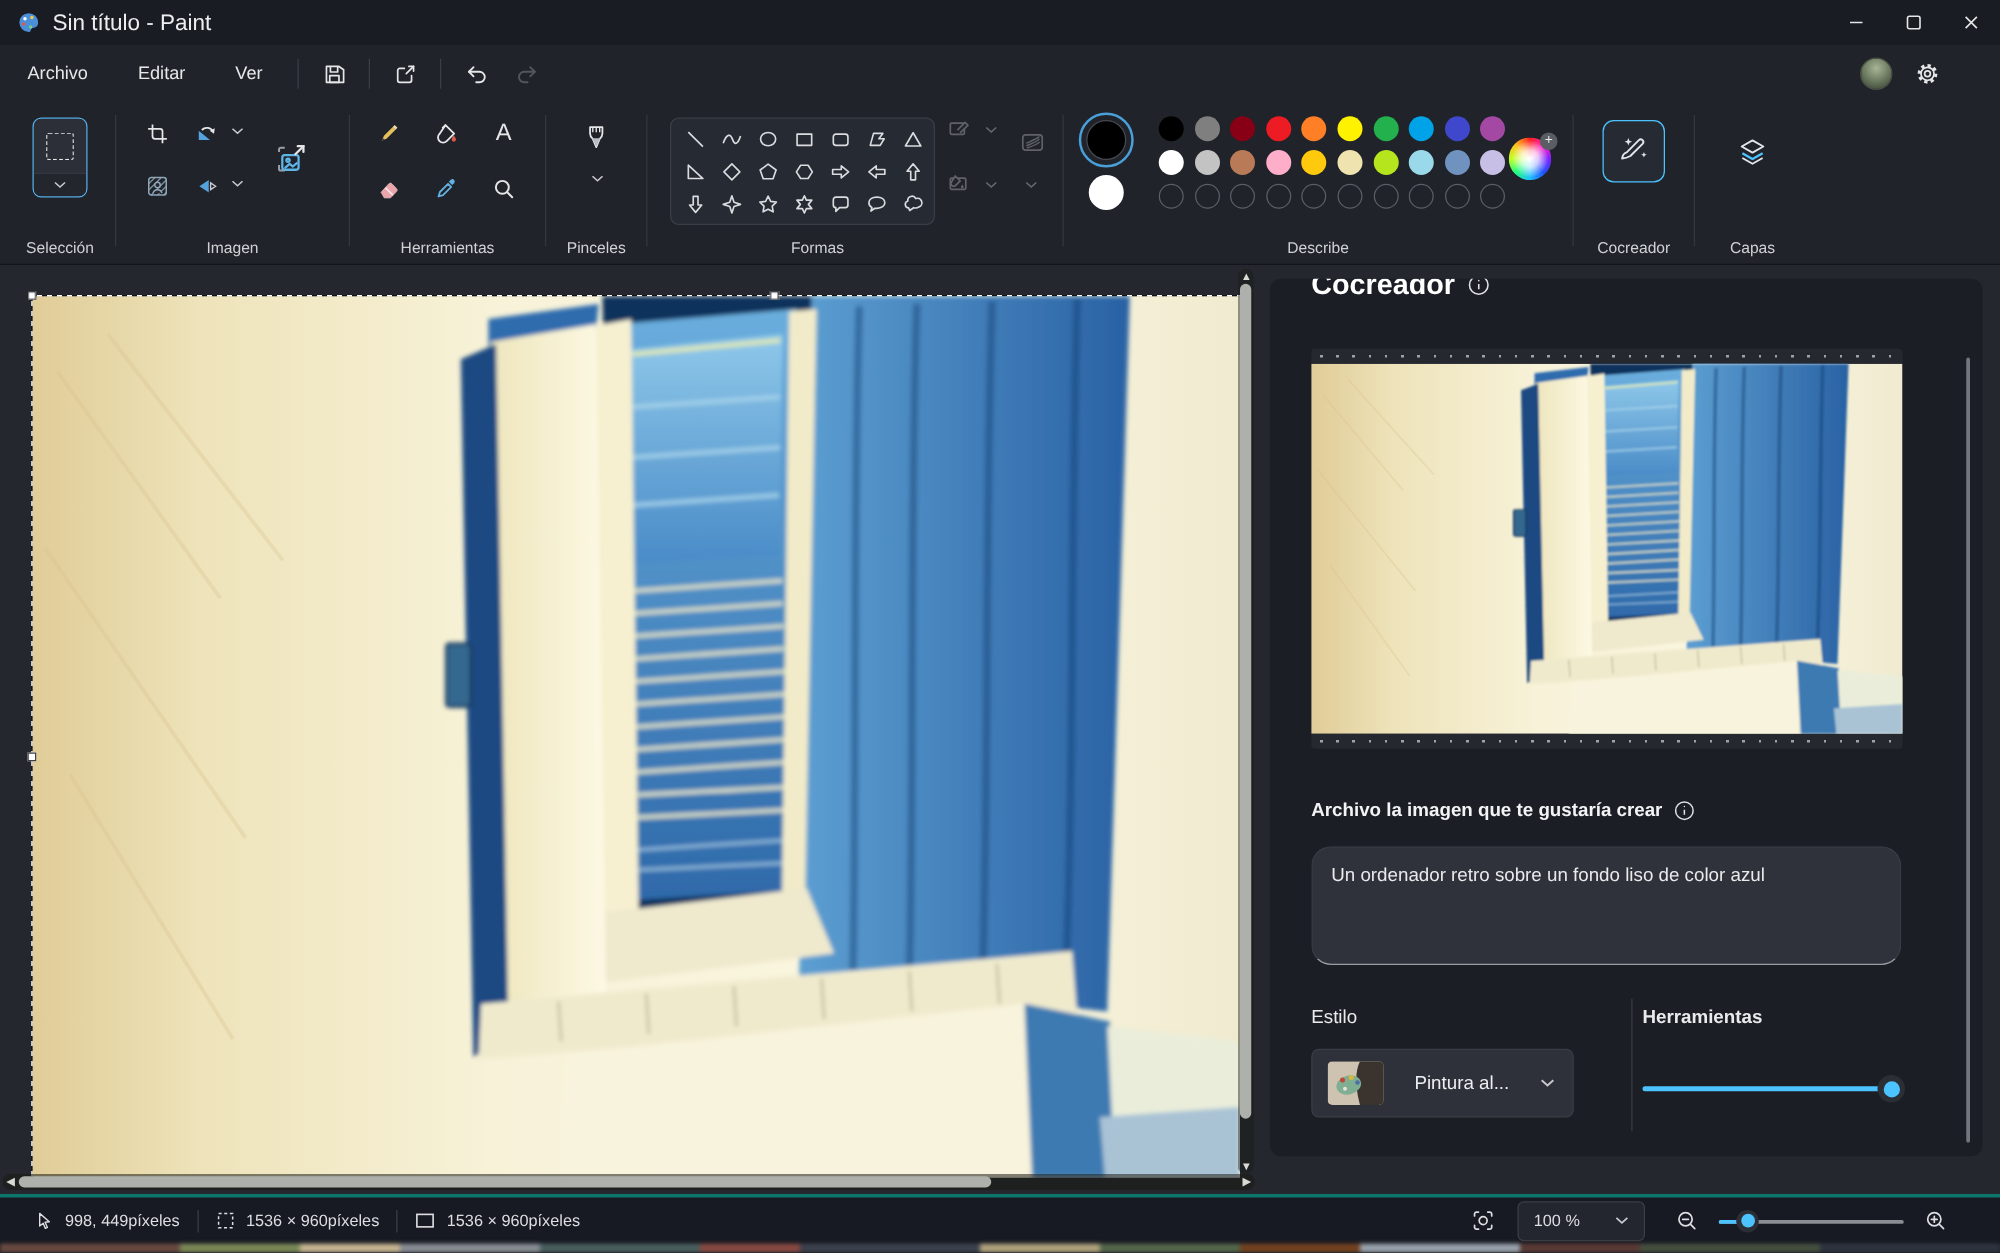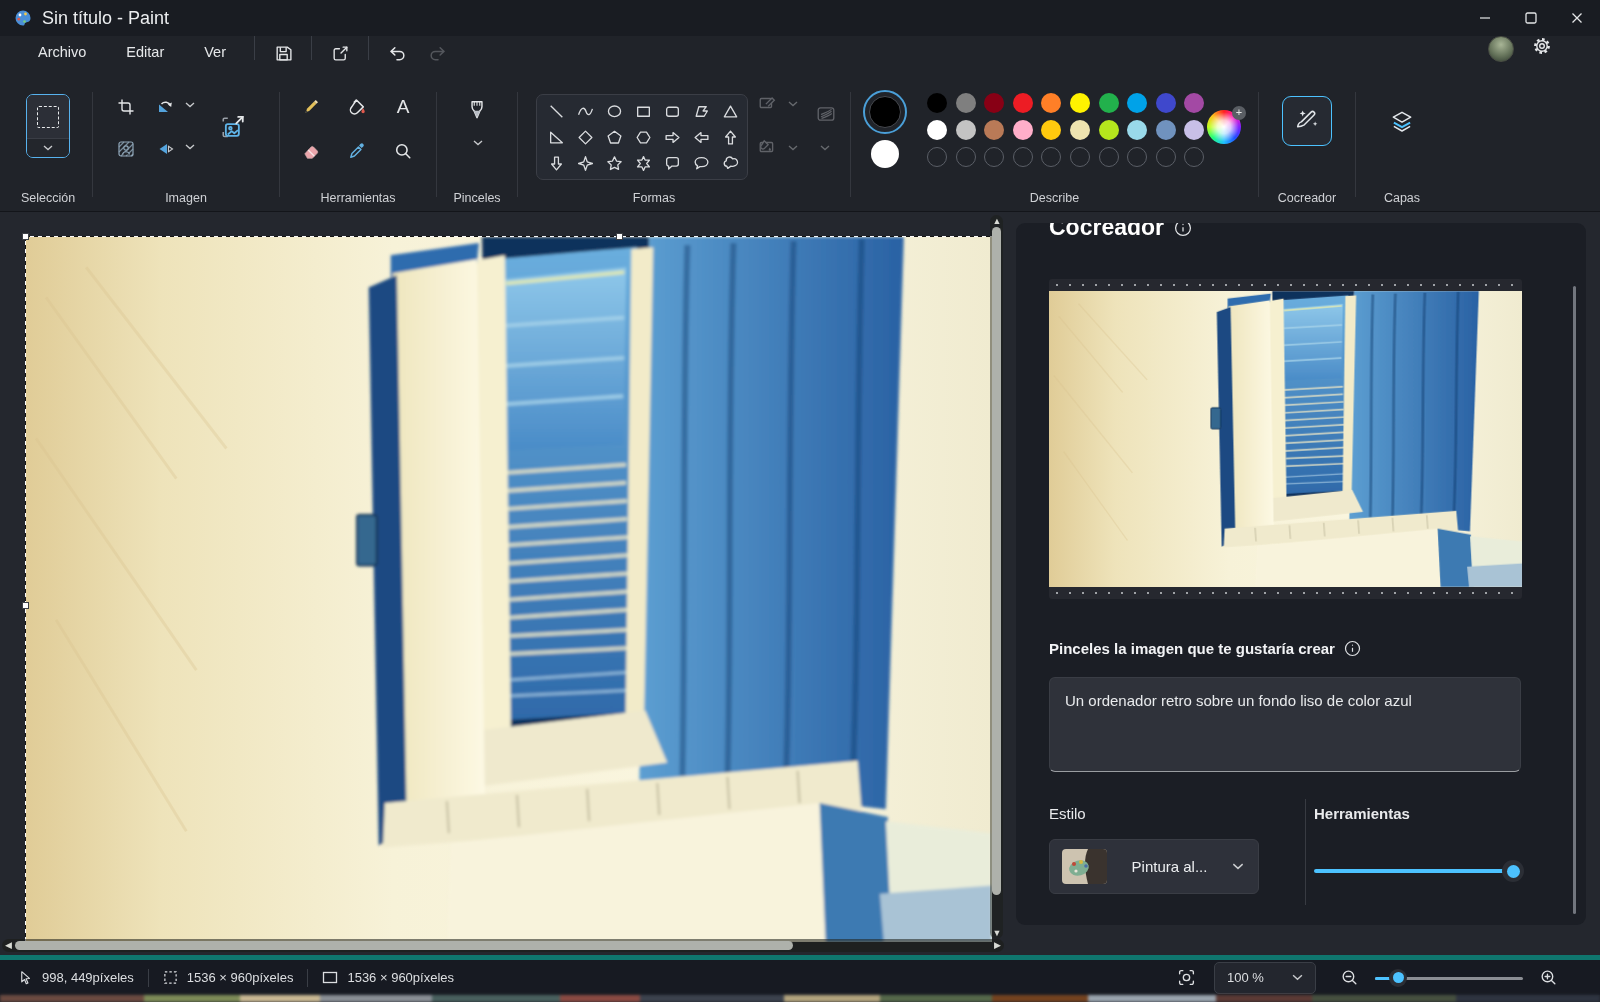--- a/index.html
+++ b/index.html
@@ -8,21 +8,21 @@
   .window { position:relative; width:1600px; height:1002px; display:flex; flex-direction:column; background:#202329; }
 
   
   .titlebar { height:36px; display:flex; align-items:center; background:#191c22; flex:0 0 auto; }
   .titlebar .logo { margin:0 10px 0 14px; }
   .titlebar .title { font-size:18px; color:#eceef0; }
   .titlebar .spacer { flex:1; }
   .winbtn { width:46px; height:36px; display:flex; align-items:center; justify-content:center; }
 
   
-  .menubar { height:46px; display:flex; background:#202329; padding-left:18px; flex:0 0 auto; }
+  .menubar { height:46px; display:flex; align-items:center; background:#202329; padding-left:2px; flex:0 0 auto; }
   .menuitem { font-size:14.5px; padding:8px 20px; border-radius:5px; color:#e6e8ea; }
   .mb-icon { width:40px; height:34px; display:flex; align-items:center; justify-content:center; border-radius:5px; }
   .vdiv { width:1px; height:24px; background:#3a3e46; margin:0 8px; }
   .menubar .spacer { flex:1; }
   .avatar { width:26px; height:26px; border-radius:50%;
     background:radial-gradient(circle at 50% 32%, #a8b596, #67755c 55%, #3c4839 90%);
     border:1px solid #4a4f44; margin-right:18px; }
   .gearwrap { margin-right:48px; }
 
   
@@ -105,40 +105,40 @@
     border-radius:9px; overflow:hidden; }
   .panel-title { position:absolute; left:33px; top:-9px; font-size:23px; font-weight:bold; color:#fff;
     display:flex; align-items:center; gap:10px; }
   .preview { position:absolute; left:33px; top:56px; width:473px; background:#26282f; border-radius:3px; }
   .dotted { height:12px; background-image:repeating-linear-gradient(90deg,#9fa2a6 0 2px,transparent 2px 13px);
     background-size:calc(100% - 12px) 2px; background-position:7px 5px; background-repeat:no-repeat; }
   .preview svg { display:block; }
   .describe { position:absolute; left:33px; top:417px; display:flex; align-items:center; gap:9px;
     font-size:15px; font-weight:bold; color:#f2f3f5; }
   .promptbox { position:absolute; left:33px; top:454px; width:472px; height:95px; background:#2f323a;
-    border:1px solid #3a3d45; border-bottom:1px solid #9a9da1; border-radius:6px;
+    border:1px solid #3a3d45; border-bottom:1px solid #9a9da1; border-radius:16px;
     font-size:15px; color:#e8eaec; padding:13px 15px; line-height:1.35; }
   .style-label { position:absolute; left:33px; top:582px; font-size:15px; font-weight:normal; }
   .crea-label { position:absolute; left:298px; top:582px; font-size:15px; font-weight:bold; }
   .pdiv { position:absolute; left:289px; top:576px; width:1px; height:106px; background:#383b42; }
   .styledrop { position:absolute; left:33px; top:616px; width:210px; height:55px; background:#2e313a;
     border:1px solid #3a3d45; border-radius:6px; display:flex; align-items:center; }
   .stylethumb { width:45px; height:35px; border-radius:4px; margin-left:12px; overflow:hidden; }
   .styledrop .val { flex:1; text-align:center; font-size:15px; color:#eceef0; }
   .styledrop .chev { margin-right:14px; }
   .crea-slider { position:absolute; left:298px; top:638px; width:206px; height:20px; }
   .crea-slider .track { position:absolute; left:0; right:0; top:8px; height:4px; border-radius:2px; background:#4cc2ff; }
   .crea-slider .thumb { position:absolute; right:-4px; top:-1px; width:22px; height:22px; border-radius:50%;
     background:#2b2e35; display:flex; align-items:center; justify-content:center; }
   .crea-slider .thumb i { width:13px; height:13px; border-radius:50%; background:#4cc2ff; display:block; }
   .pscroll { position:absolute; right:10px; top:63px; width:3px; height:628px; background:#72767e; border-radius:2px; }
 
   
-  .statusbar { height:40px; background:#171a22; border-top:5px solid #0f766e; display:flex;
-    align-items:center; padding-left:18px; font-size:13px; color:#dcdee1; flex:0 0 auto; }
+  .statusbar { height:40px; background:#171a22; border-top:3px solid #0f766e; display:flex;
+    align-items:center; padding-left:28px; font-size:13px; color:#dcdee1; flex:0 0 auto; }
   .sb-item { display:flex; align-items:center; gap:9px; }
   .sb-div { width:1px; height:18px; background:#3a3e46; margin:0 14px; }
   .statusbar .spacer { flex:1; }
   .zoombox { width:102px; height:32px; background:#23262e; border:1px solid #3a3e46; border-radius:5px;
     display:flex; align-items:center; justify-content:space-between; padding:0 12px; margin:0 24px 0 18px; }
   .zslider { position:relative; width:148px; height:18px; margin:0 16px; }
   .zslider .track { position:absolute; left:0; right:0; top:8px; height:3px; border-radius:2px; background:#8b8e94; }
   .zslider .fill { position:absolute; left:0; width:22px; top:8px; height:3px; border-radius:2px; background:#4cc2ff; }
   .zslider .thumb { position:absolute; left:14px; top:0; width:18px; height:18px; border-radius:50%;
     background:#2b2e35; display:flex; align-items:center; justify-content:center; }
@@ -710,21 +710,21 @@
           </svg>
         </div>
         <div class="preview">
           <div class="dotted"></div>
           <svg width="473" height="296" viewBox="0 0 964 700" preserveAspectRatio="none">
               <use href="#scene"></use>
             </svg>
           <div class="dotted"></div>
         </div>
         <div class="describe">
-          <span>Pinceles la imagen que te gustaría crear</span>
+          <span>Archivo la imagen que te gustaría crear</span>
           <svg class="ic" width="17" height="17" viewBox="0 0 17 17" fill="none" stroke="#dfe1e4" stroke-width="1.2">
             <circle cx="8.5" cy="8.5" r="7"></circle>
               <path d="M8.5 7.8 v4"></path>
               <circle cx="8.5" cy="5.2" r=".6" fill="#dfe1e4" stroke="none"></circle>
           </svg>
         </div>
         <div class="promptbox">Un ordenador retro sobre un fondo liso de color azul</div>
         <div class="style-label">Estilo</div>
         <div class="crea-label">Herramientas</div>
         <div class="pdiv"></div>

